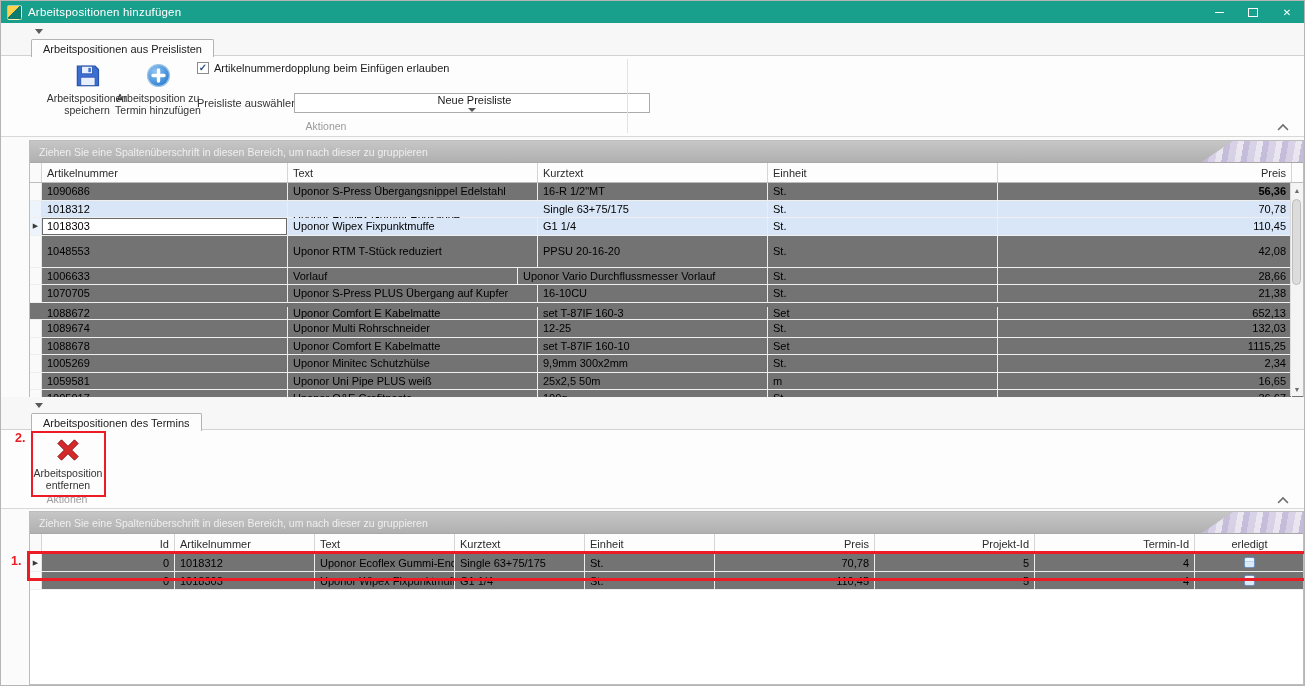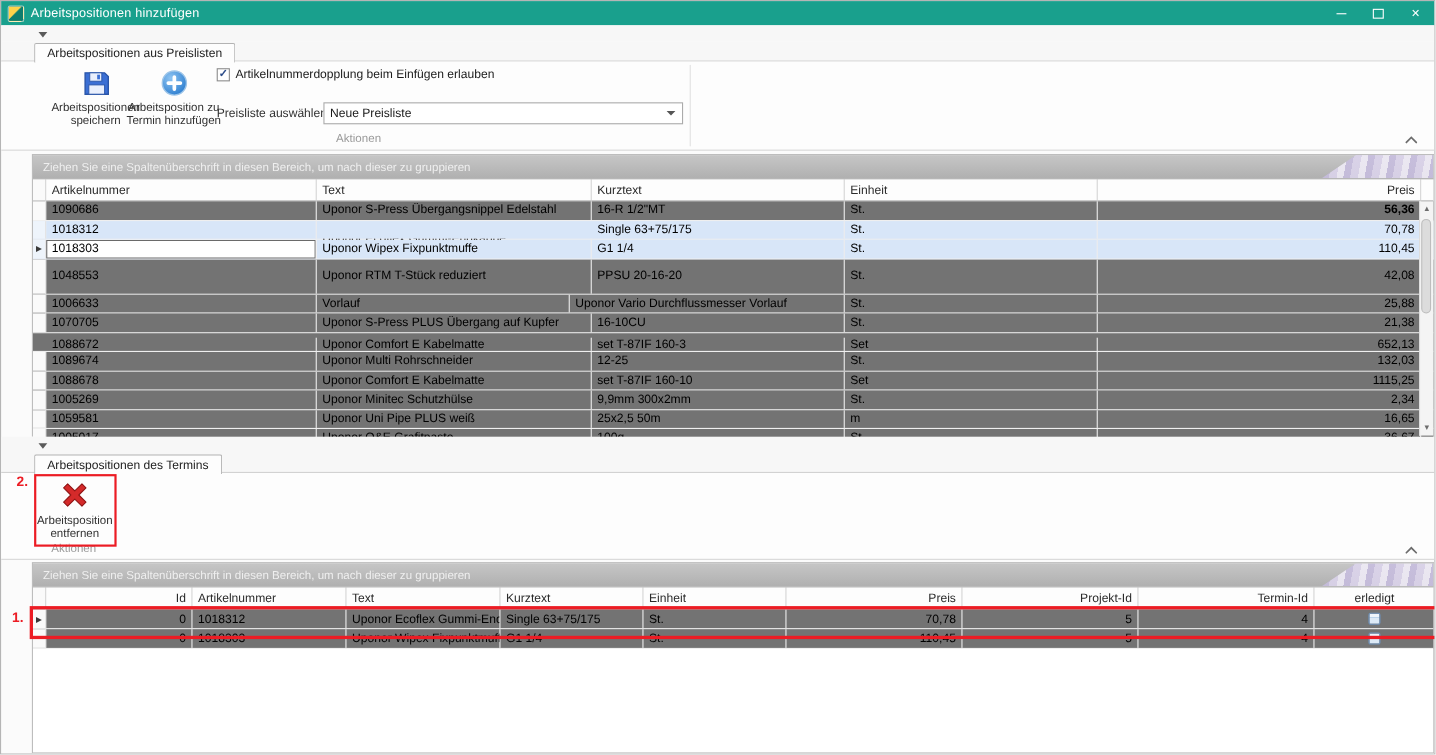--- a/index.html
+++ b/index.html
@@ -127,21 +127,21 @@
     </div>
 
     <label class="chk" style="left:196px;top:6px;">
       <span class="chk-box">
           <span class="chk-mark">✓</span>
         </span>
       <span>Artikelnummerdopplung beim Einfügen erlauben</span>
     </label>
 
     <span class="combo-label" style="left:196px;top:41px;">Preisliste auswählen</span>
-    <div class="combo" style="left:293px;top:37px;width:327px;">
+    <div class="combo" style="left:293px;top:37px;width:356px;flex-direction:column;">
       <span class="val">Neue Preisliste</span>
       <span class="dd-arrow"></span>
     </div>
 
     <div class="vsep" style="left:626px;top:3px;height:74px;"></div>
     <div class="group-label" style="left:28px;top:64px;width:594px;">Aktionen</div>
 
     <div class="chevron-btn" style="right:12px;top:64px;">
       <svg width="12" height="8" viewBox="0 0 12 8">
           <path d="M1.5 6.5 L6 2 L10.5 6.5" fill="none" stroke="#6d6d6d" stroke-width="1.6" stroke-linecap="round"></path>
@@ -194,21 +194,21 @@
           <div class="cell al" style="width: 230px; flex: 0 0 230px;">PPSU 20-16-20</div>
           <div class="cell al" style="width: 230px; flex: 0 0 230px;">St.</div>
           <div class="cell ar" style="width: 294px; flex: 0 0 294px;">42,08</div>
         </div>
         <div class="row" style="height: 17.5px;">
           <div class="ind"></div>
           <div class="cell al" style="width: 246px; flex: 0 0 246px;">1006633</div>
           <div class="cell al" style="width: 230px; flex: 0 0 230px;">Vorlauf</div>
           <div class="cell al" style="width: 250px; flex: 0 0 250px;">Uponor Vario Durchflussmesser Vorlauf</div>
           <div class="cell al" style="width: 230px; flex: 0 0 230px;">St.</div>
-          <div class="cell ar" style="width: 294px; flex: 0 0 294px;">25,88</div>
+          <div class="cell ar" style="width: 294px; flex: 0 0 294px;">28,66</div>
         </div>
         <div class="row" style="height: 17.5px;">
           <div class="ind"></div>
           <div class="cell al" style="width: 246px; flex: 0 0 246px;">1070705</div>
           <div class="cell al" style="width: 250px; flex: 0 0 250px;">Uponor S-Press PLUS Übergang auf Kupfer</div>
           <div class="cell al" style="width: 230px; flex: 0 0 230px;">16-10CU</div>
           <div class="cell al" style="width: 230px; flex: 0 0 230px;">St.</div>
           <div class="cell ar" style="width: 294px; flex: 0 0 294px;">21,38</div>
         </div>
         <div class="row" style="height: 17.5px; align-items: flex-end;">

